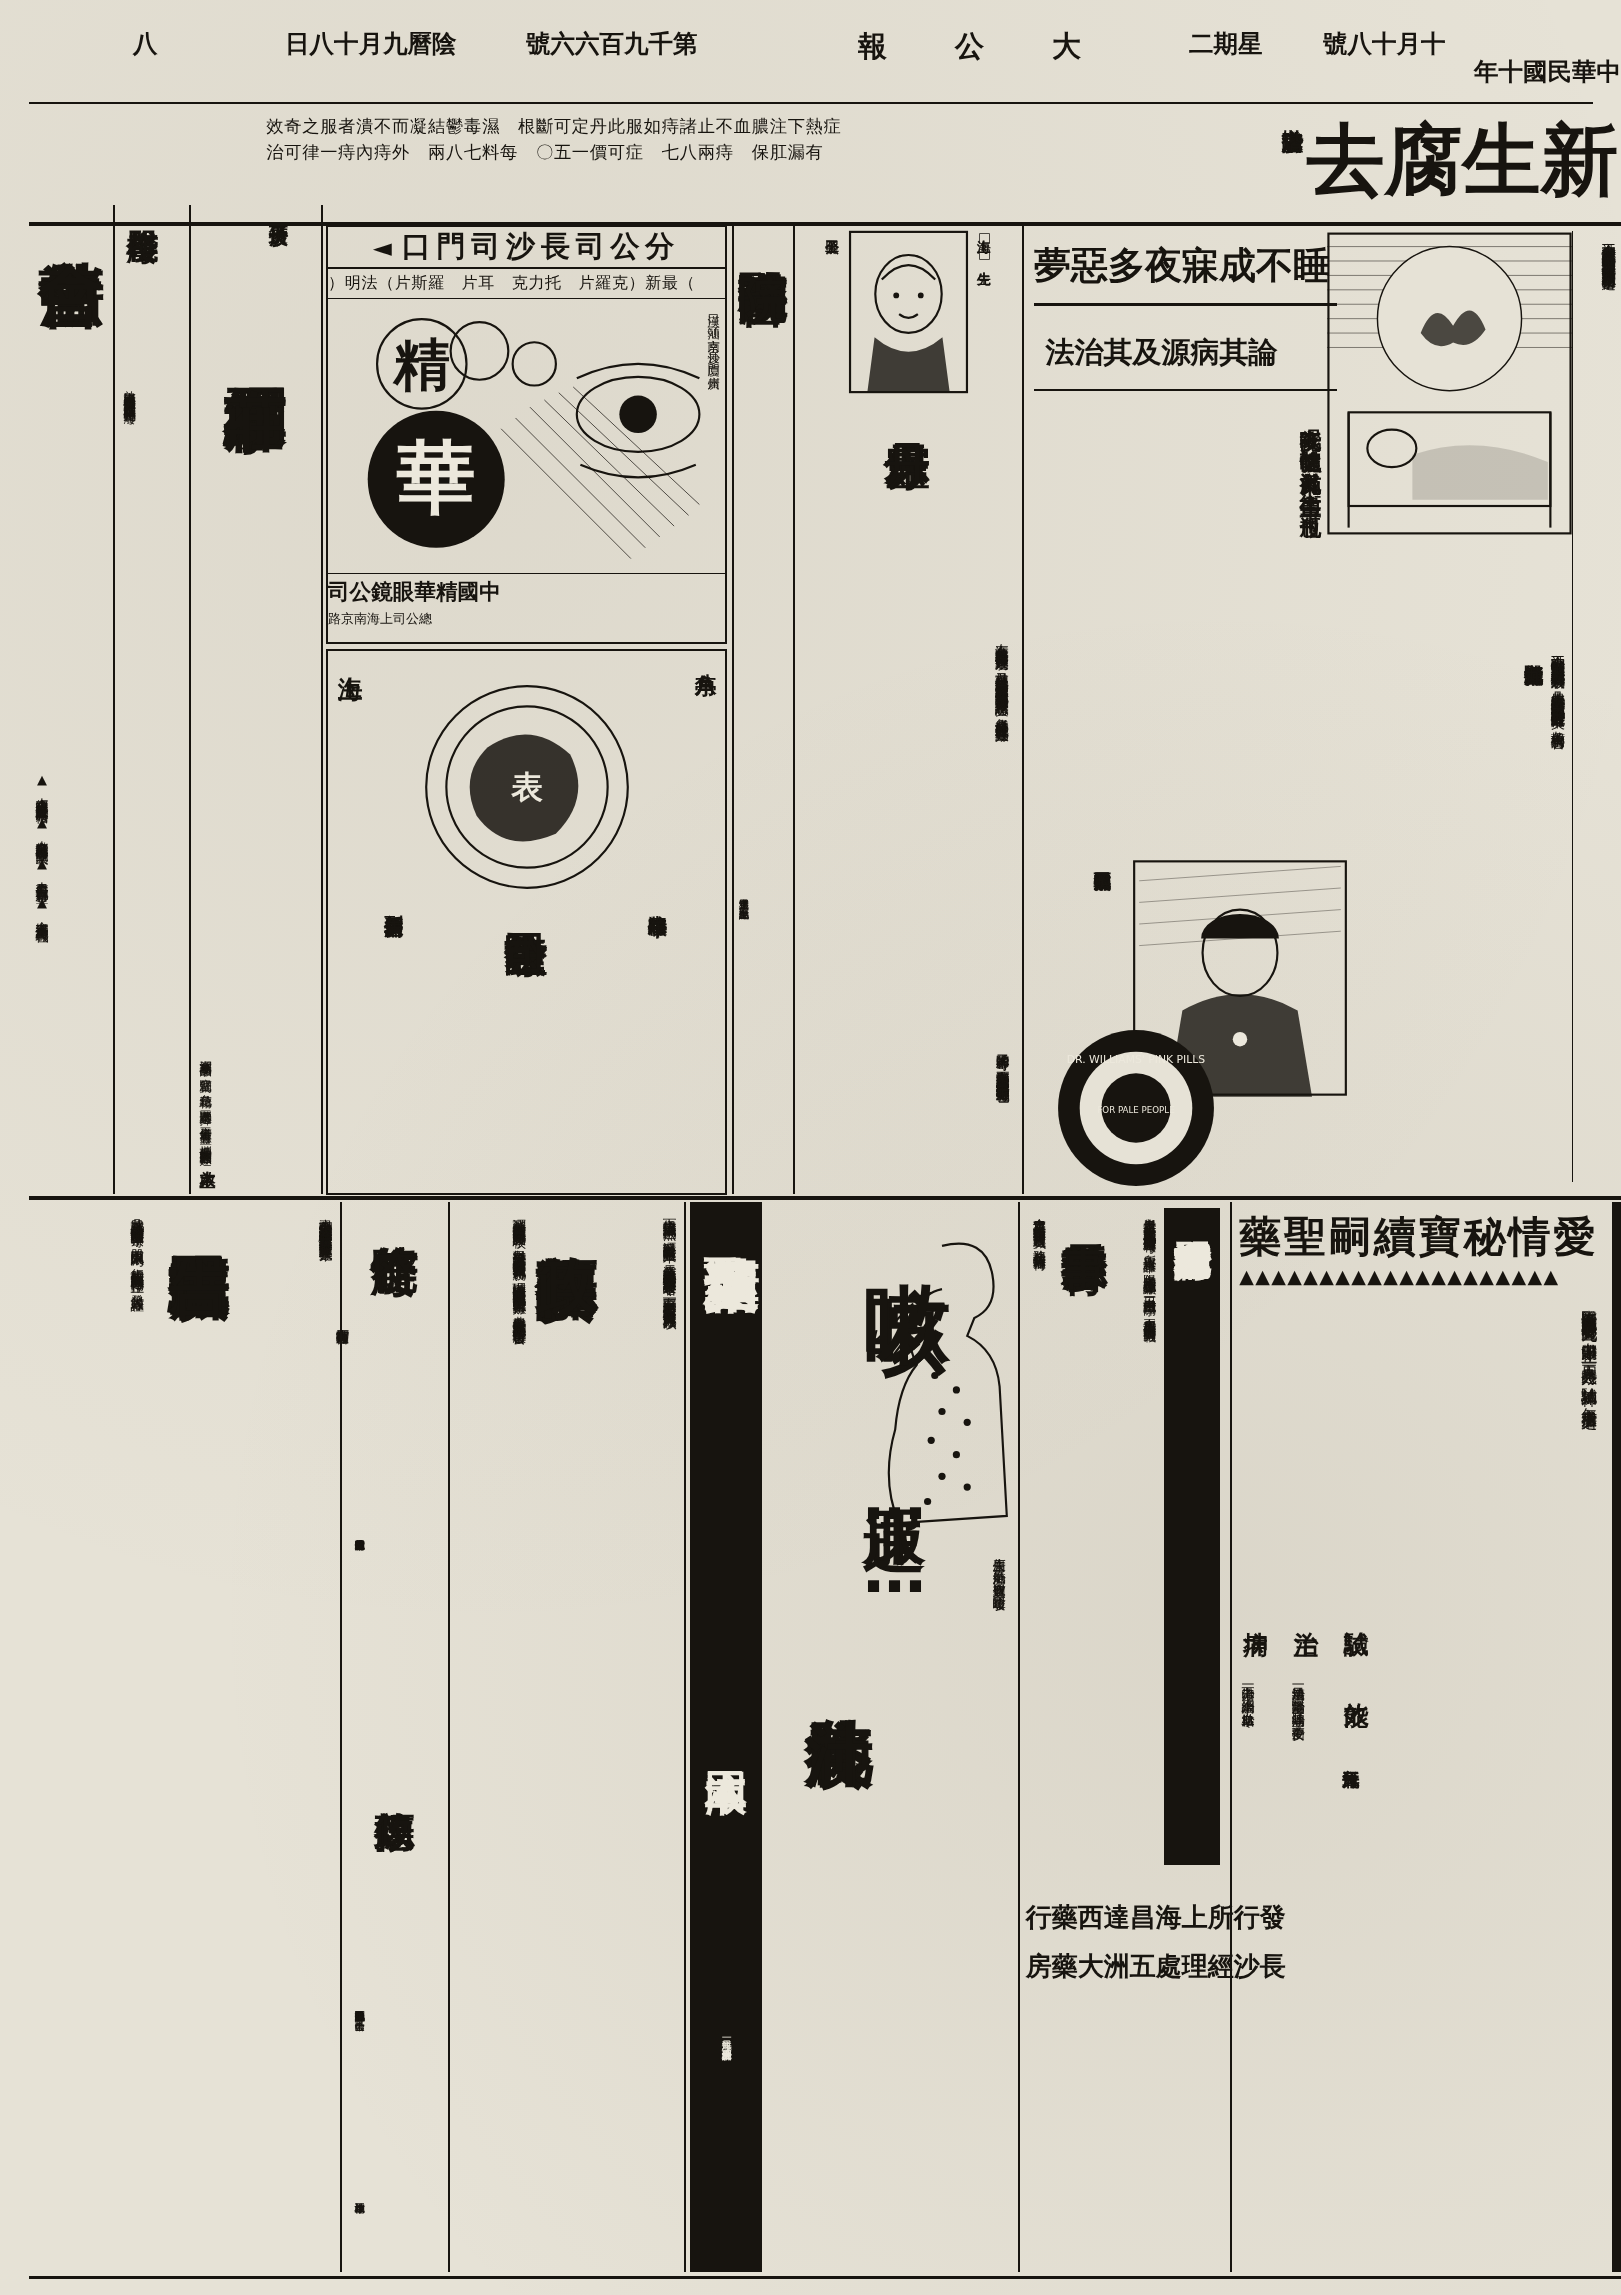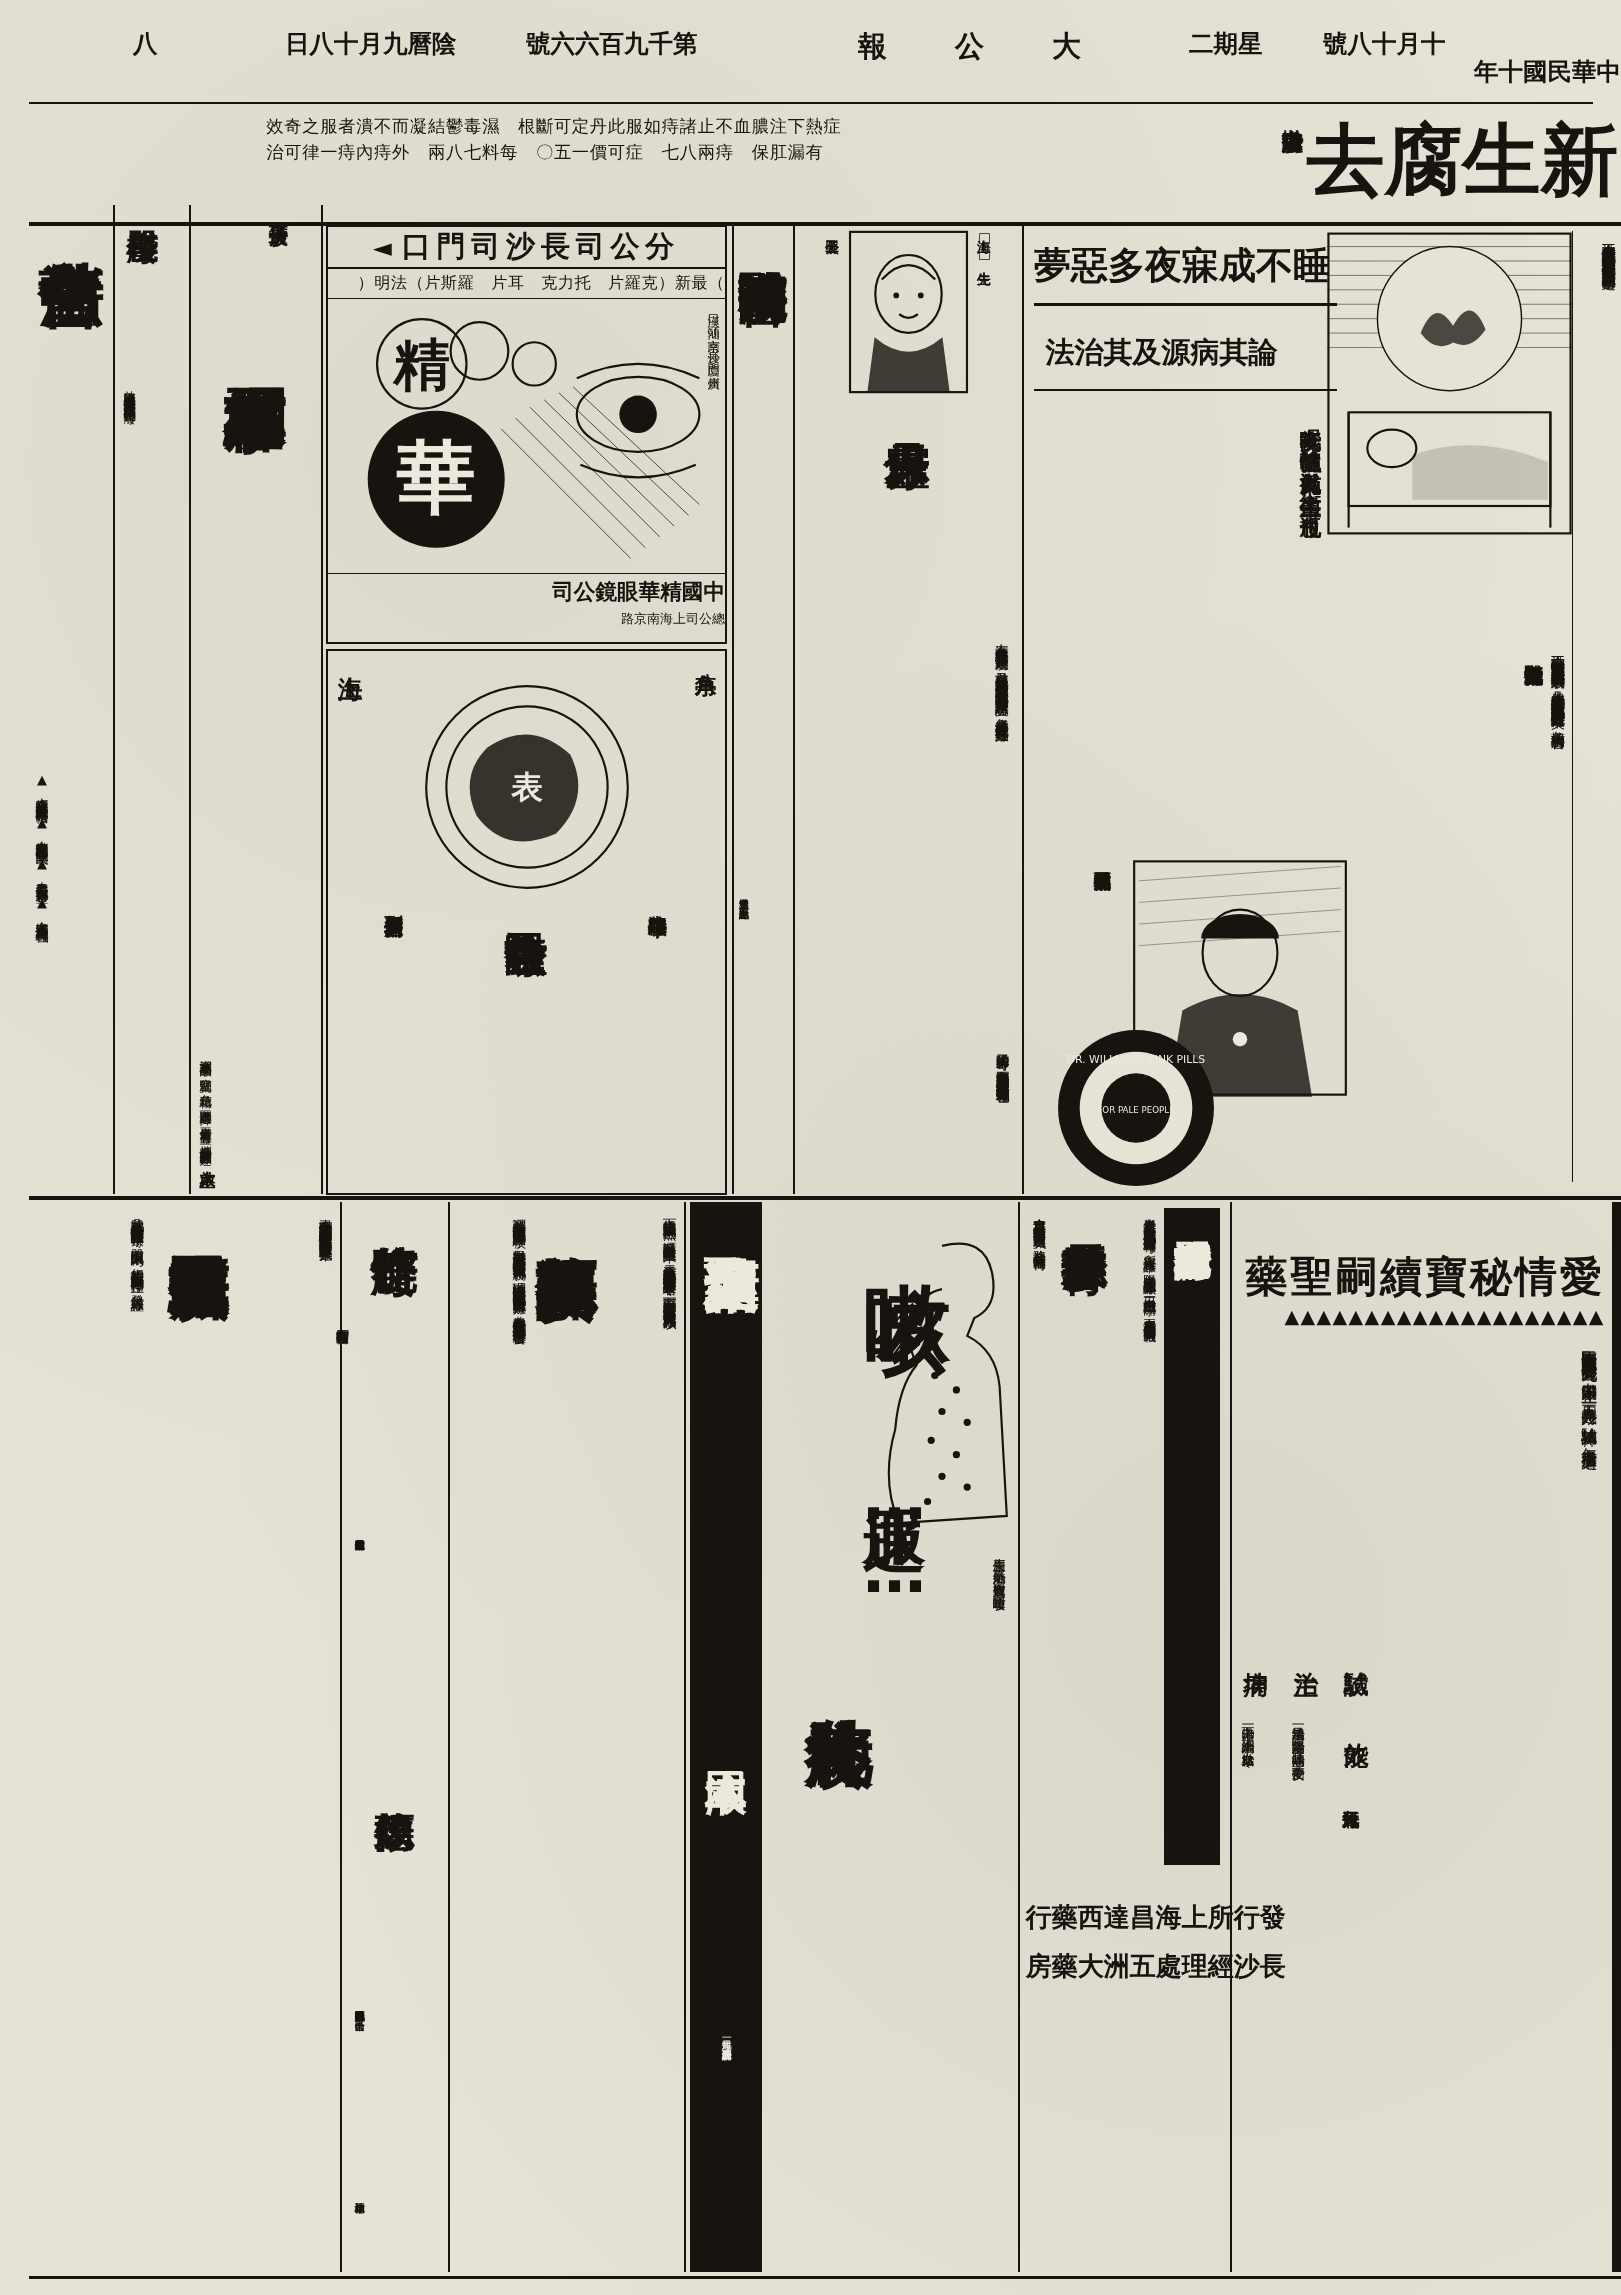--- a/index.html
+++ b/index.html
@@ -11,21 +11,21 @@
   .blk{position:absolute;box-sizing:border-box;}
   .v{writing-mode:vertical-rl;text-orientation:upright;}
   .rule-h{position:absolute;background:#17140f;}
   .boxed{border:2.2px solid #17140f;}
   .small{font-size:12.3px;line-height:1.28;letter-spacing:0.7px;}
   .tiny{font-size:10px;line-height:1.25;}
   .mid{font-size:16px;line-height:1.3;font-family:Liberation Serif, serif;}
   .bold{font-weight:bold;}
   .cal{font-weight:bold;font-family:"DejaVu Sans", sans-serif;}
   .rev{background:#17140f;color:#ece8dc;}
-  .center{text-align:right;}
+  .center{text-align:left;}
   .masthead-item{position:absolute;top:27px;font-size:24.5px;font-weight:bold;white-space:nowrap;font-family:"DejaVu Sans",sans-serif;}
   svg{display:block;}
   .inkline{stroke:#17140f;fill:none;stroke-width:3;}
   .hatch{stroke:#17140f;stroke-width:1;}
 </style>
 </head>
 <body>
 
 <div class="page">
 
@@ -197,21 +197,21 @@
       <circle cx="115" cy="115" r="78" fill="#e6e2d6"></circle>
       <circle cx="115" cy="115" r="48" fill="#17140f"></circle>
       <text x="115" y="52" text-anchor="middle" font-size="15" fill="#ece8dc" font-family="DejaVu Sans, sans-serif">DR. WILLIAMS' PINK PILLS</text>
       <text x="115" y="122" text-anchor="middle" font-size="12" fill="#ece8dc" font-family="DejaVu Sans, sans-serif">FOR PALE PEOPLE</text>
     </svg>
   </div>
 
   <div class="rule-h" style="left:29px;top:1196px;width:1593px;height:3.6px;"></div>
 
   <div class="blk" style="left:1230px;top:1202px;width:392px;height:1070px;border-left:2.9px solid #17140f;border-right:10px solid #17140f;padding:7.2px;">
-    <div class="cal rtl-h center" style="font-size:42px;white-space:nowrap;letter-spacing:2.9px;margin-top:40px;">藥聖嗣續寶秘情愛</div>
+    <div class="cal rtl-h center" style="font-size:42px;white-space:nowrap;letter-spacing:2.9px;">藥聖嗣續寶秘情愛</div>
     <div class="center" style="font-size:19px;letter-spacing:1.4px;overflow:hidden;white-space:nowrap;">▲▲▲▲▲▲▲▲▲▲▲▲▲▲▲▲▲▲▲▲</div>
     <div class="v small" style="height:303px;width:360px;margin-top:10px;font-size:16px;">本醫士因見世之因色慾過度以致腎虧陽痿者特製此丸　白帶淋濁一服即止　五天用之一時見效　試驗功效如神　年老求速者加倍服之</div>
     <div style="display:flex;gap:17.3px;margin-top:11.5px;">
       <div>
         <div class="v cal" style="font-size:24.5px;height:65px;">坤病</div>
         <div class="v tiny" style="height:238px;font-size:13px;">一治赤白帶下　一治經水不調　一治血枯血寒</div>
       </div>
       <div>
         <div class="v cal" style="font-size:24.5px;height:65px;">主治</div>
         <div class="v tiny" style="height:238px;font-size:13px;">一治遺精早洩　一治腎虧陽痿　一治腰痛耳鳴　一治夜夢不安</div>

